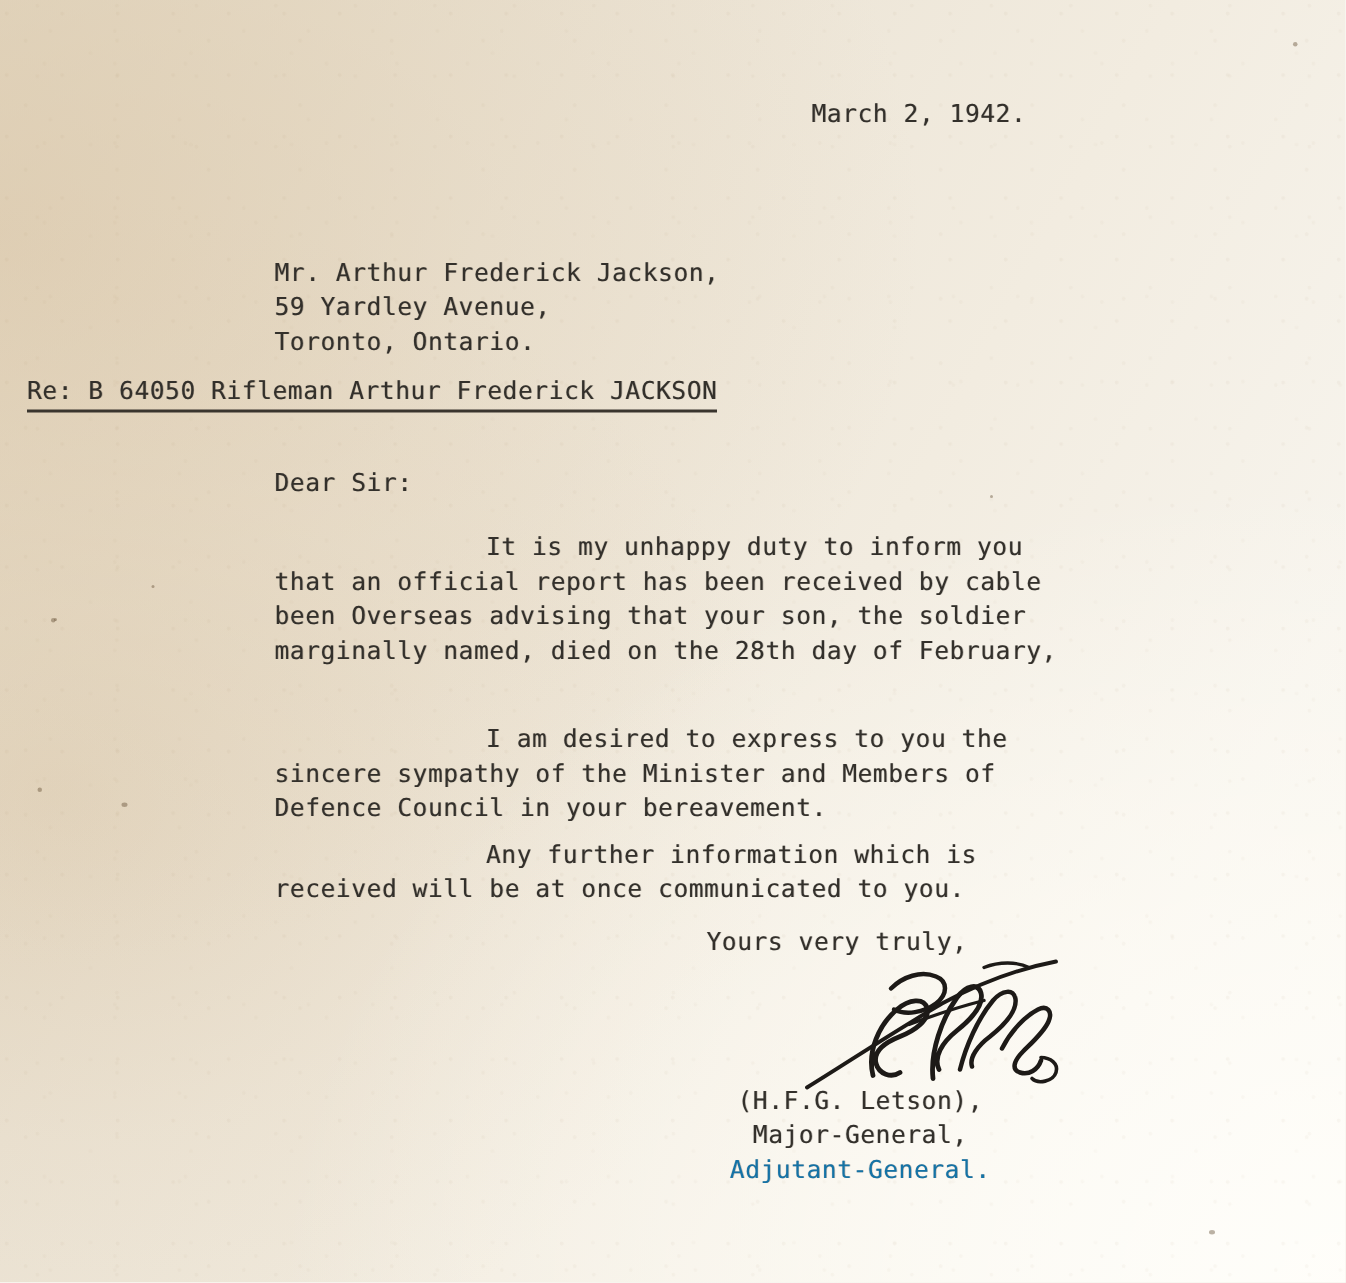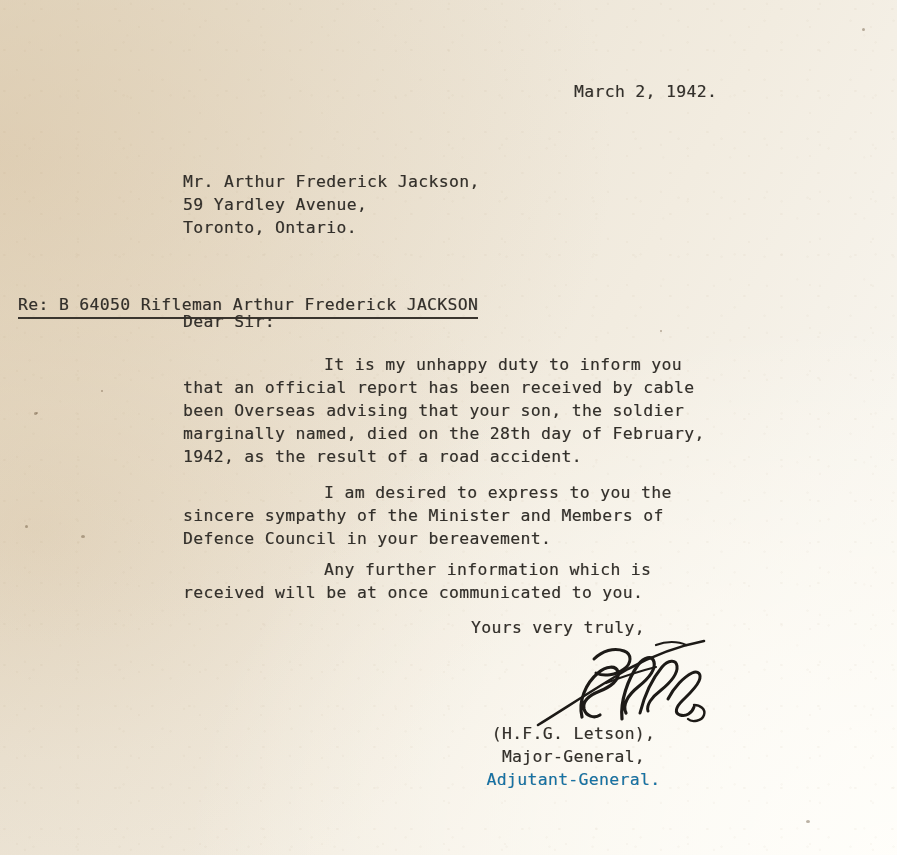--- a/index.html
+++ b/index.html
@@ -95,40 +95,39 @@
 
   <div class="speck" style="left:34px;  top:412px; width:3px; height:3px;"></div>
   <div class="speck" style="left:25px;  top:525px; width:3px; height:3px;"></div>
   <div class="speck" style="left:81px;  top:535px; width:4px; height:3px;"></div>
   <div class="speck" style="left:36px;  top:412px; width:2px; height:2px;"></div>
   <div class="speck" style="left:101px; top:390px; width:2px; height:2px;"></div>
   <div class="speck" style="left:806px; top:820px; width:4px; height:3px;"></div>
   <div class="speck" style="left:862px; top:28px;  width:3px; height:3px;"></div>
   <div class="speck" style="left:660px; top:330px; width:2px; height:2px;"></div>
 
-  <div class="t" style="left:541px; top:80px;margin-left:33px;">March 2, 1942.</div>
+  <div class="t" style="left:541px; top:64px;">March 2, 1942.</div>
 
   <div class="block" style="left:183px; top:170px;">
     <span class="t">Mr. Arthur Frederick Jackson,</span>
     <span class="t">59 Yardley Avenue,</span>
     <span class="t">Toronto, Ontario.</span>
   </div>
 
-  <div class="block" style="left:18px; top:249px;margin-top:44px;">
+  <div class="block" style="left:18px; top:249px;">
     <span class="t" id="subject-line-1">Re: B 64050 Rifleman Arthur Frederick JACKSON</span>
   </div>
 
   <div class="t" style="left:183px; top:310px;">Dear Sir:</div>
 
   <div class="block" style="left:183px; top:353px;">
     <span class="t" style="padding-left:141px;">It is my unhappy duty to inform you</span>
     <span class="t">that an official report has been received by cable</span>
     <span class="t">been Overseas advising that your son, the soldier</span>
     <span class="t">marginally named, died on the 28th day of February,</span>
-    <span class="t">1942, as the result of a road accident.</span>
   </div>
 
   <div class="block" style="left:183px; top:481px;">
     <span class="t" style="padding-left:141px;">I am desired to express to you the</span>
     <span class="t">sincere sympathy of the Minister and Members of</span>
     <span class="t">Defence Council in your bereavement.</span>
   </div>
 
   <div class="block" style="left:183px; top:558px;">
     <span class="t" style="padding-left:141px;">Any further information which is</span>

